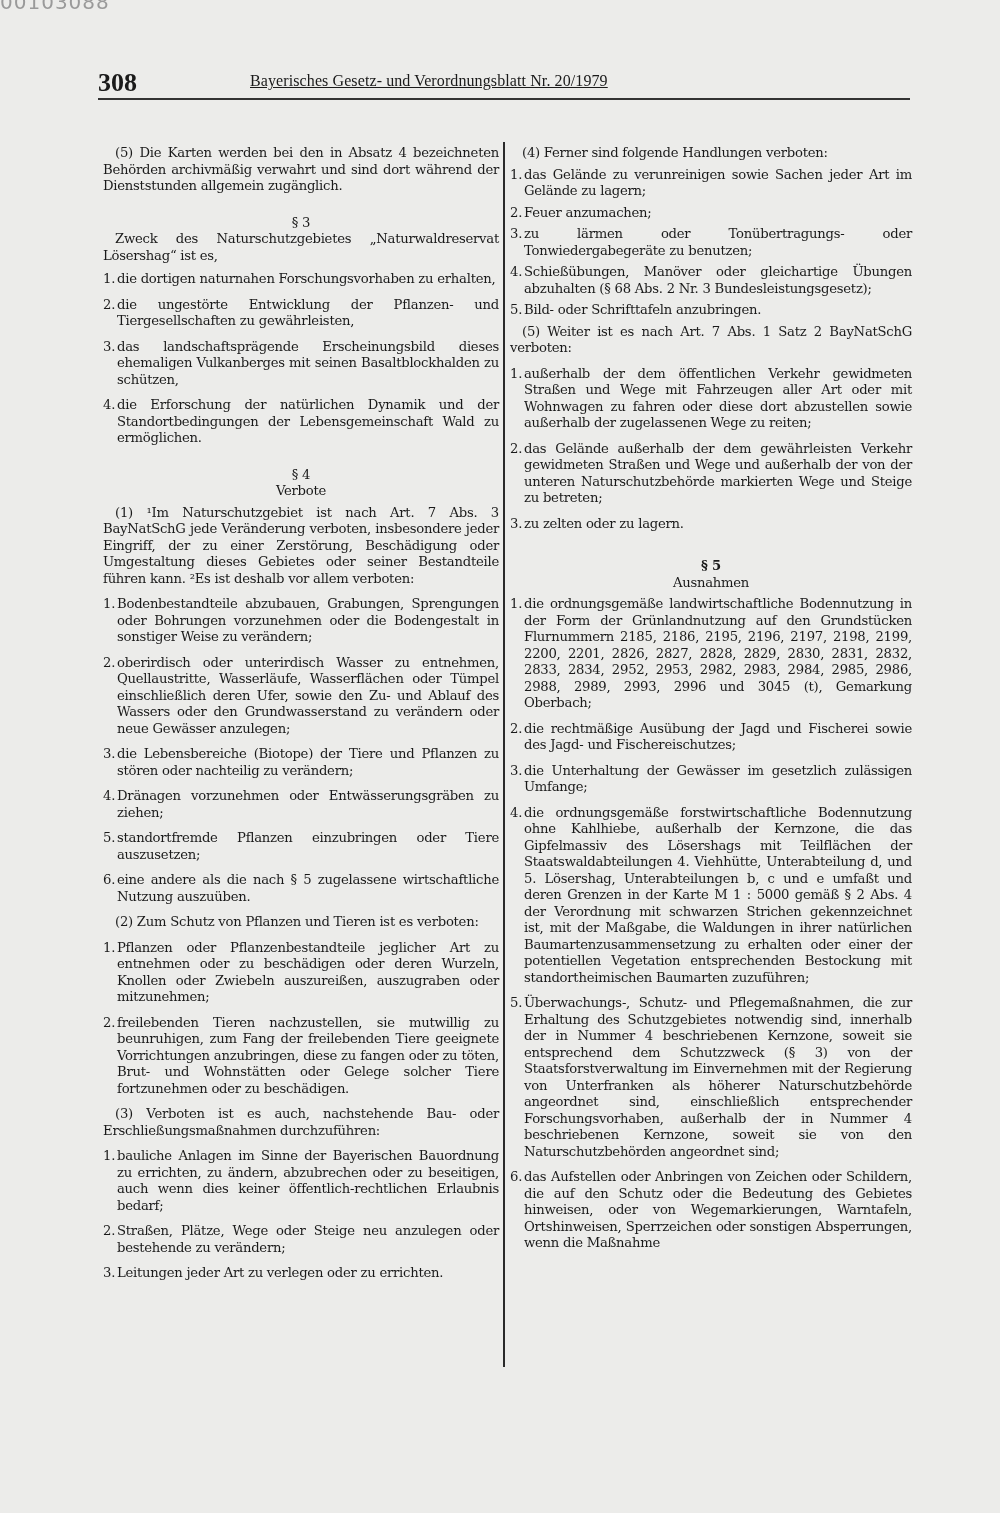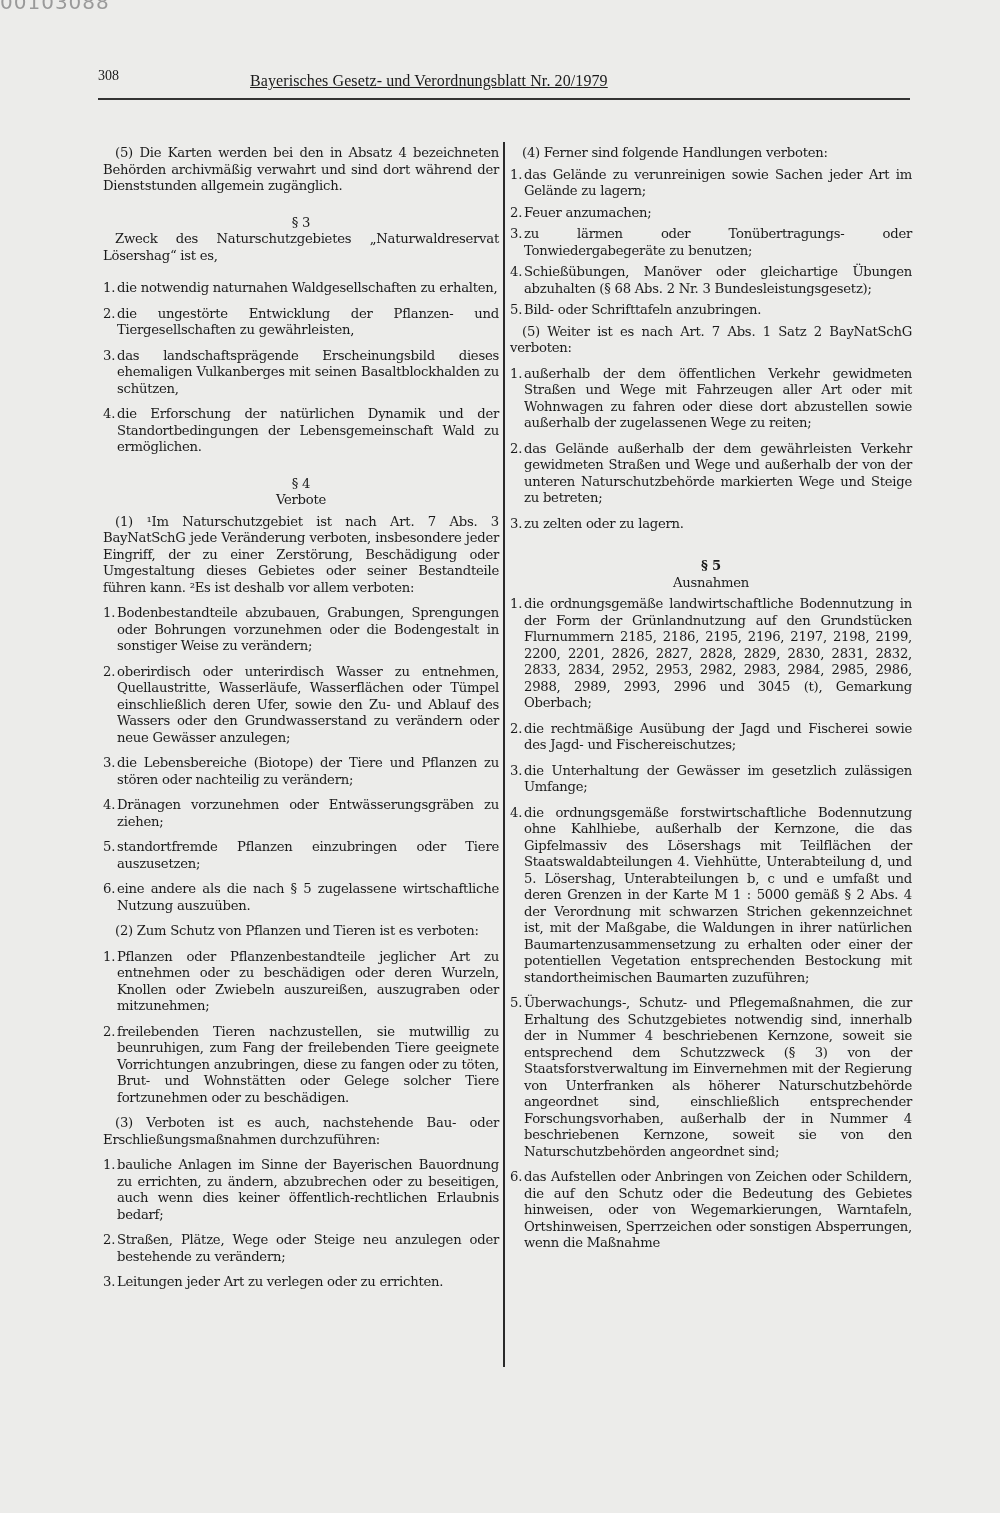--- a/index.html
+++ b/index.html
@@ -13,21 +13,21 @@
     position: absolute; left: 0; top: -10px;
     font-family: "DejaVu Sans", sans-serif; font-size: 20px; color: #9a9a9a;
     letter-spacing: 1px;
   }
   .header {
     position: absolute; left: 98px; top: 68px; width: 812px; height: 30px;
     border-bottom: 2px solid #333;
   }
   .page-num {
     position: absolute; left: 0; top: 0;
-    font-family: "Liberation Serif", serif; font-weight: normal; font-size: 14px;
+    font-family: "Liberation Serif", serif; font-weight: bold; font-size: 26px;
   }
   .running-title {
     position: absolute; left: 152px; top: 4px;
     font-family: "Liberation Serif", serif; font-size: 16px; letter-spacing: 0.1px; text-decoration: underline;
   }
   .divider {
     position: absolute; left: 503px; top: 142px; width: 2px; height: 1225px;
     background: #2a2a2a;
   }
   .col {
@@ -57,23 +57,23 @@
   <span class="page-num">308</span>
   <span class="running-title">Bayerisches Gesetz- und Verordnungsblatt Nr. 20/1979</span>
 </div>
 
 <div class="divider"></div>
 
 <div class="col col-left">
   <p class="para">(5) Die Karten werden bei den in Absatz 4 bezeichneten Behörden archivmäßig verwahrt und sind dort während der Dienststunden allgemein zugänglich.</p>
 
   <p class="sec sec-num">§ 3</p>
-  <p class="para" style="margin-bottom:16px">Zweck des Naturschutzgebietes „Naturwaldreservat Lösershag“ ist es,</p>
+  <p class="para" style="margin-bottom:7px">Zweck des Naturschutzgebietes „Naturwaldreservat Lösershag“ ist es,</p>
   <ol>
-    <li><span class="n">1.</span><span>die notwendig naturnahen Waldgesellschaften zu erhalten,</span></li>
+    <li><span class="n">1.</span><span>die dortigen naturnahen Forschungsvorhaben zu erhalten,</span></li>
     <li><span class="n">2.</span><span>die ungestörte Entwicklung der Pflanzen- und Tiergesellschaften zu gewährleisten,</span></li>
     <li><span class="n">3.</span><span>das landschaftsprägende Erscheinungsbild dieses ehemaligen Vulkanberges mit seinen Basaltblockhalden zu schützen,</span></li>
     <li><span class="n">4.</span><span>die Erforschung der natürlichen Dynamik und der Standortbedingungen der Lebensgemeinschaft Wald zu ermöglichen.</span></li>
   </ol>
 
   <p class="sec sec-num">§ 4</p>
   <p class="sec sec-title">Verbote</p>
   <p class="para">(1) ¹Im Naturschutzgebiet ist nach Art. 7 Abs. 3 BayNatSchG jede Veränderung verboten, insbesondere jeder Eingriff, der zu einer Zerstörung, Beschädigung oder Umgestaltung dieses Gebietes oder seiner Bestandteile führen kann. ²Es ist deshalb vor allem verboten:</p>
   <ol>
     <li><span class="n">1.</span><span>Bodenbestandteile abzubauen, Grabungen, Sprengungen oder Bohrungen vorzunehmen oder die Bodengestalt in sonstiger Weise zu verändern;</span></li>

